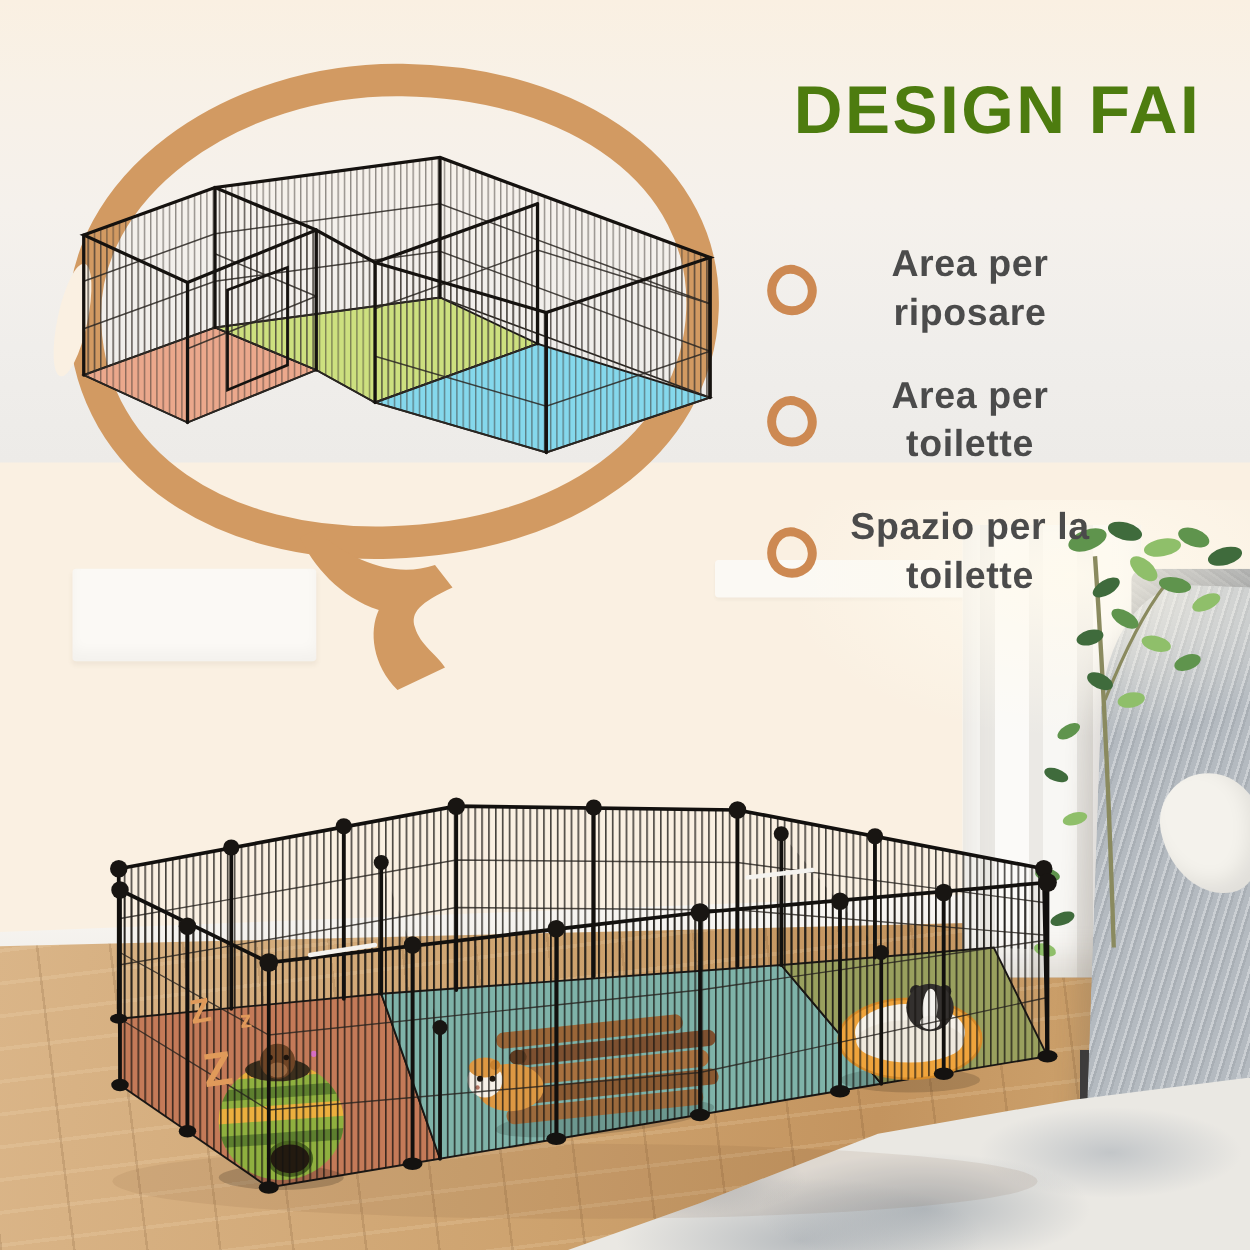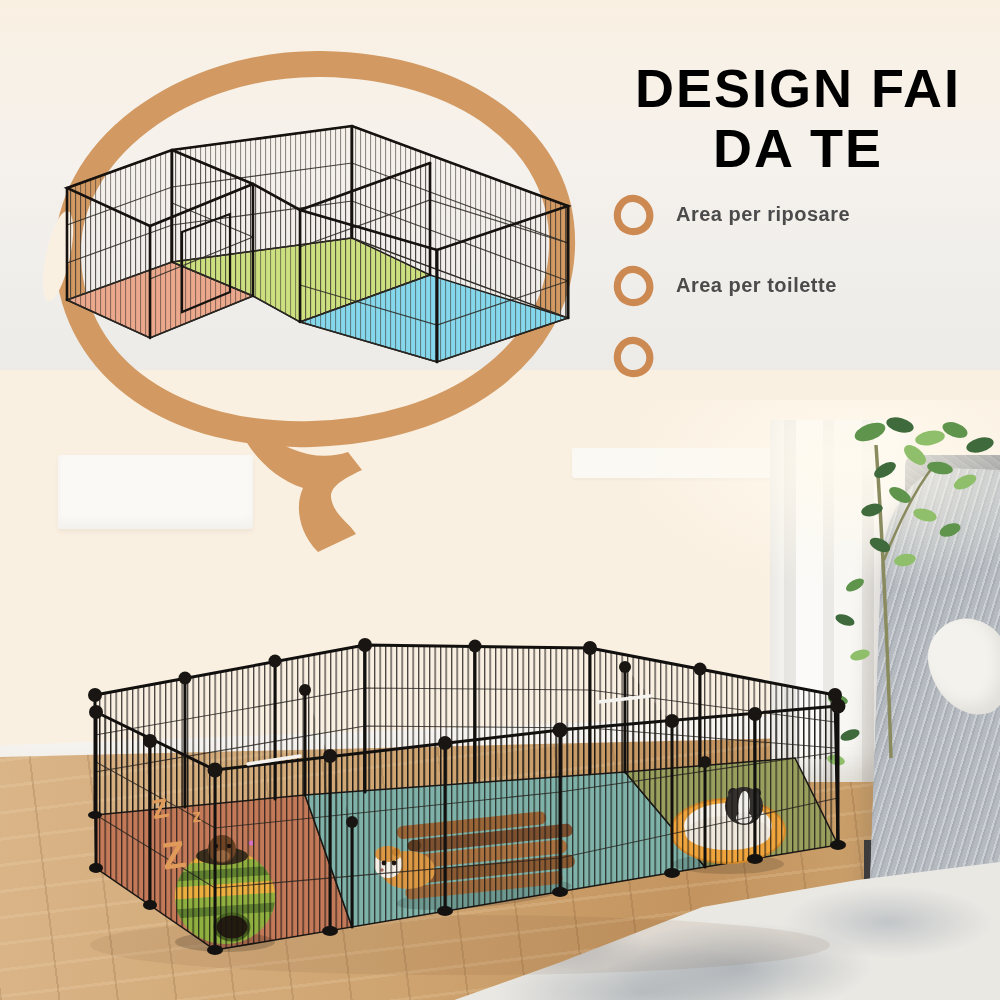--- a/index.html
+++ b/index.html
@@ -44,27 +44,27 @@
       radial-gradient(ellipse 190px 64px at 58% 78%, rgba(126,138,150,.50), rgba(0,0,0,0) 70%),
       radial-gradient(ellipse 150px 52px at 82% 48%, rgba(146,156,168,.45), rgba(0,0,0,0) 70%),
       radial-gradient(ellipse 210px 72px at 42% 95%, rgba(116,128,142,.42), rgba(0,0,0,0) 70%),
       #eae8e3;}
 
   
   .art{position:absolute;left:0;top:0;width:1000px;height:1000px;}
 
   
   .headline{position:absolute;left:596px;top:58px;width:404px;text-align:center;
-    color:#000000;font-weight:800;font-size:54px;letter-spacing:2px;line-height:1.12;white-space:nowrap;}
+    color:#4d7c0f;font-weight:800;font-size:54px;letter-spacing:2px;line-height:1.12;white-space:nowrap;}
 
   
   .features{position:absolute;left:612px;top:192px;width:388px;}
   .feature{display:flex;align-items:center;gap:20px;margin-bottom:27px;}
   .feature .ring{flex:0 0 44px;height:44px;}
-  .feature .label{width:200px;color:#4b4b4b;font-weight:700;font-size:20px;line-height:1.3;letter-spacing:.5px;}
+  .feature .label{width:200px;color:#4b4b4b;font-weight:700;font-size:30px;line-height:1.3;letter-spacing:.5px;text-align:center;}
 </style>
 </head>
 <body>
 
 <div class="stage">
 
   <div class="photo-wall"></div>
   <div class="sill-left"></div>
   <div class="sill-right"></div>
   <div class="baseboard"></div>
@@ -296,21 +296,20 @@
       <g fill="#e09a5a" font-family="Liberation Sans, sans-serif" font-weight="800">
         <text x="152" y="818" font-size="27" transform="rotate(-10 160 808)">Z</text>
         <text x="192" y="822" font-size="19" transform="rotate(-6 196 816)">z</text>
         <text x="162" y="868" font-size="38" transform="rotate(-8 176 852)">Z</text>
       </g>
     </g>
   </svg>
 
   <div class="headline">
     <div>DESIGN FAI</div>
-    <div>DA TE</div>
   </div>
 
   <div class="features">
     <div class="feature">
       <svg class="ring" viewBox="0 0 40 40">
         <path d="M21,6 C30,8 36,16 34,25 C32,34 22,38 14,35 C6,32 3,23 6,15 C9,8 15,5 21,6 Z" fill="none" stroke="#cd8952" stroke-width="6.5" stroke-linejoin="round"></path>
         <path d="M10,31 C13,34 17,36 21,36" fill="none" stroke="#cd8952" stroke-width="3" stroke-linecap="round"></path>
       </svg>
       <span class="label">Area per riposare</span>
     </div>
@@ -319,16 +318,17 @@
         <path d="M21,6 C30,8 36,16 34,25 C32,34 22,38 14,35 C6,32 3,23 6,15 C9,8 15,5 21,6 Z" fill="none" stroke="#cd8952" stroke-width="6.5" stroke-linejoin="round"></path>
         <path d="M10,31 C13,34 17,36 21,36" fill="none" stroke="#cd8952" stroke-width="3" stroke-linecap="round"></path>
       </svg>
       <span class="label">Area per toilette</span>
     </div>
     <div class="feature">
       <svg class="ring" viewBox="0 0 40 40">
         <path d="M21,6 C30,8 36,16 34,25 C32,34 22,38 14,35 C6,32 3,23 6,15 C9,8 15,5 21,6 Z" fill="none" stroke="#cd8952" stroke-width="6.5" stroke-linejoin="round"></path>
         <path d="M10,31 C13,34 17,36 21,36" fill="none" stroke="#cd8952" stroke-width="3" stroke-linecap="round"></path>
       </svg>
+      <span class="label">Spazio per la toilette</span>
     </div>
   </div>
 
 </div>
 
 </body></html>

